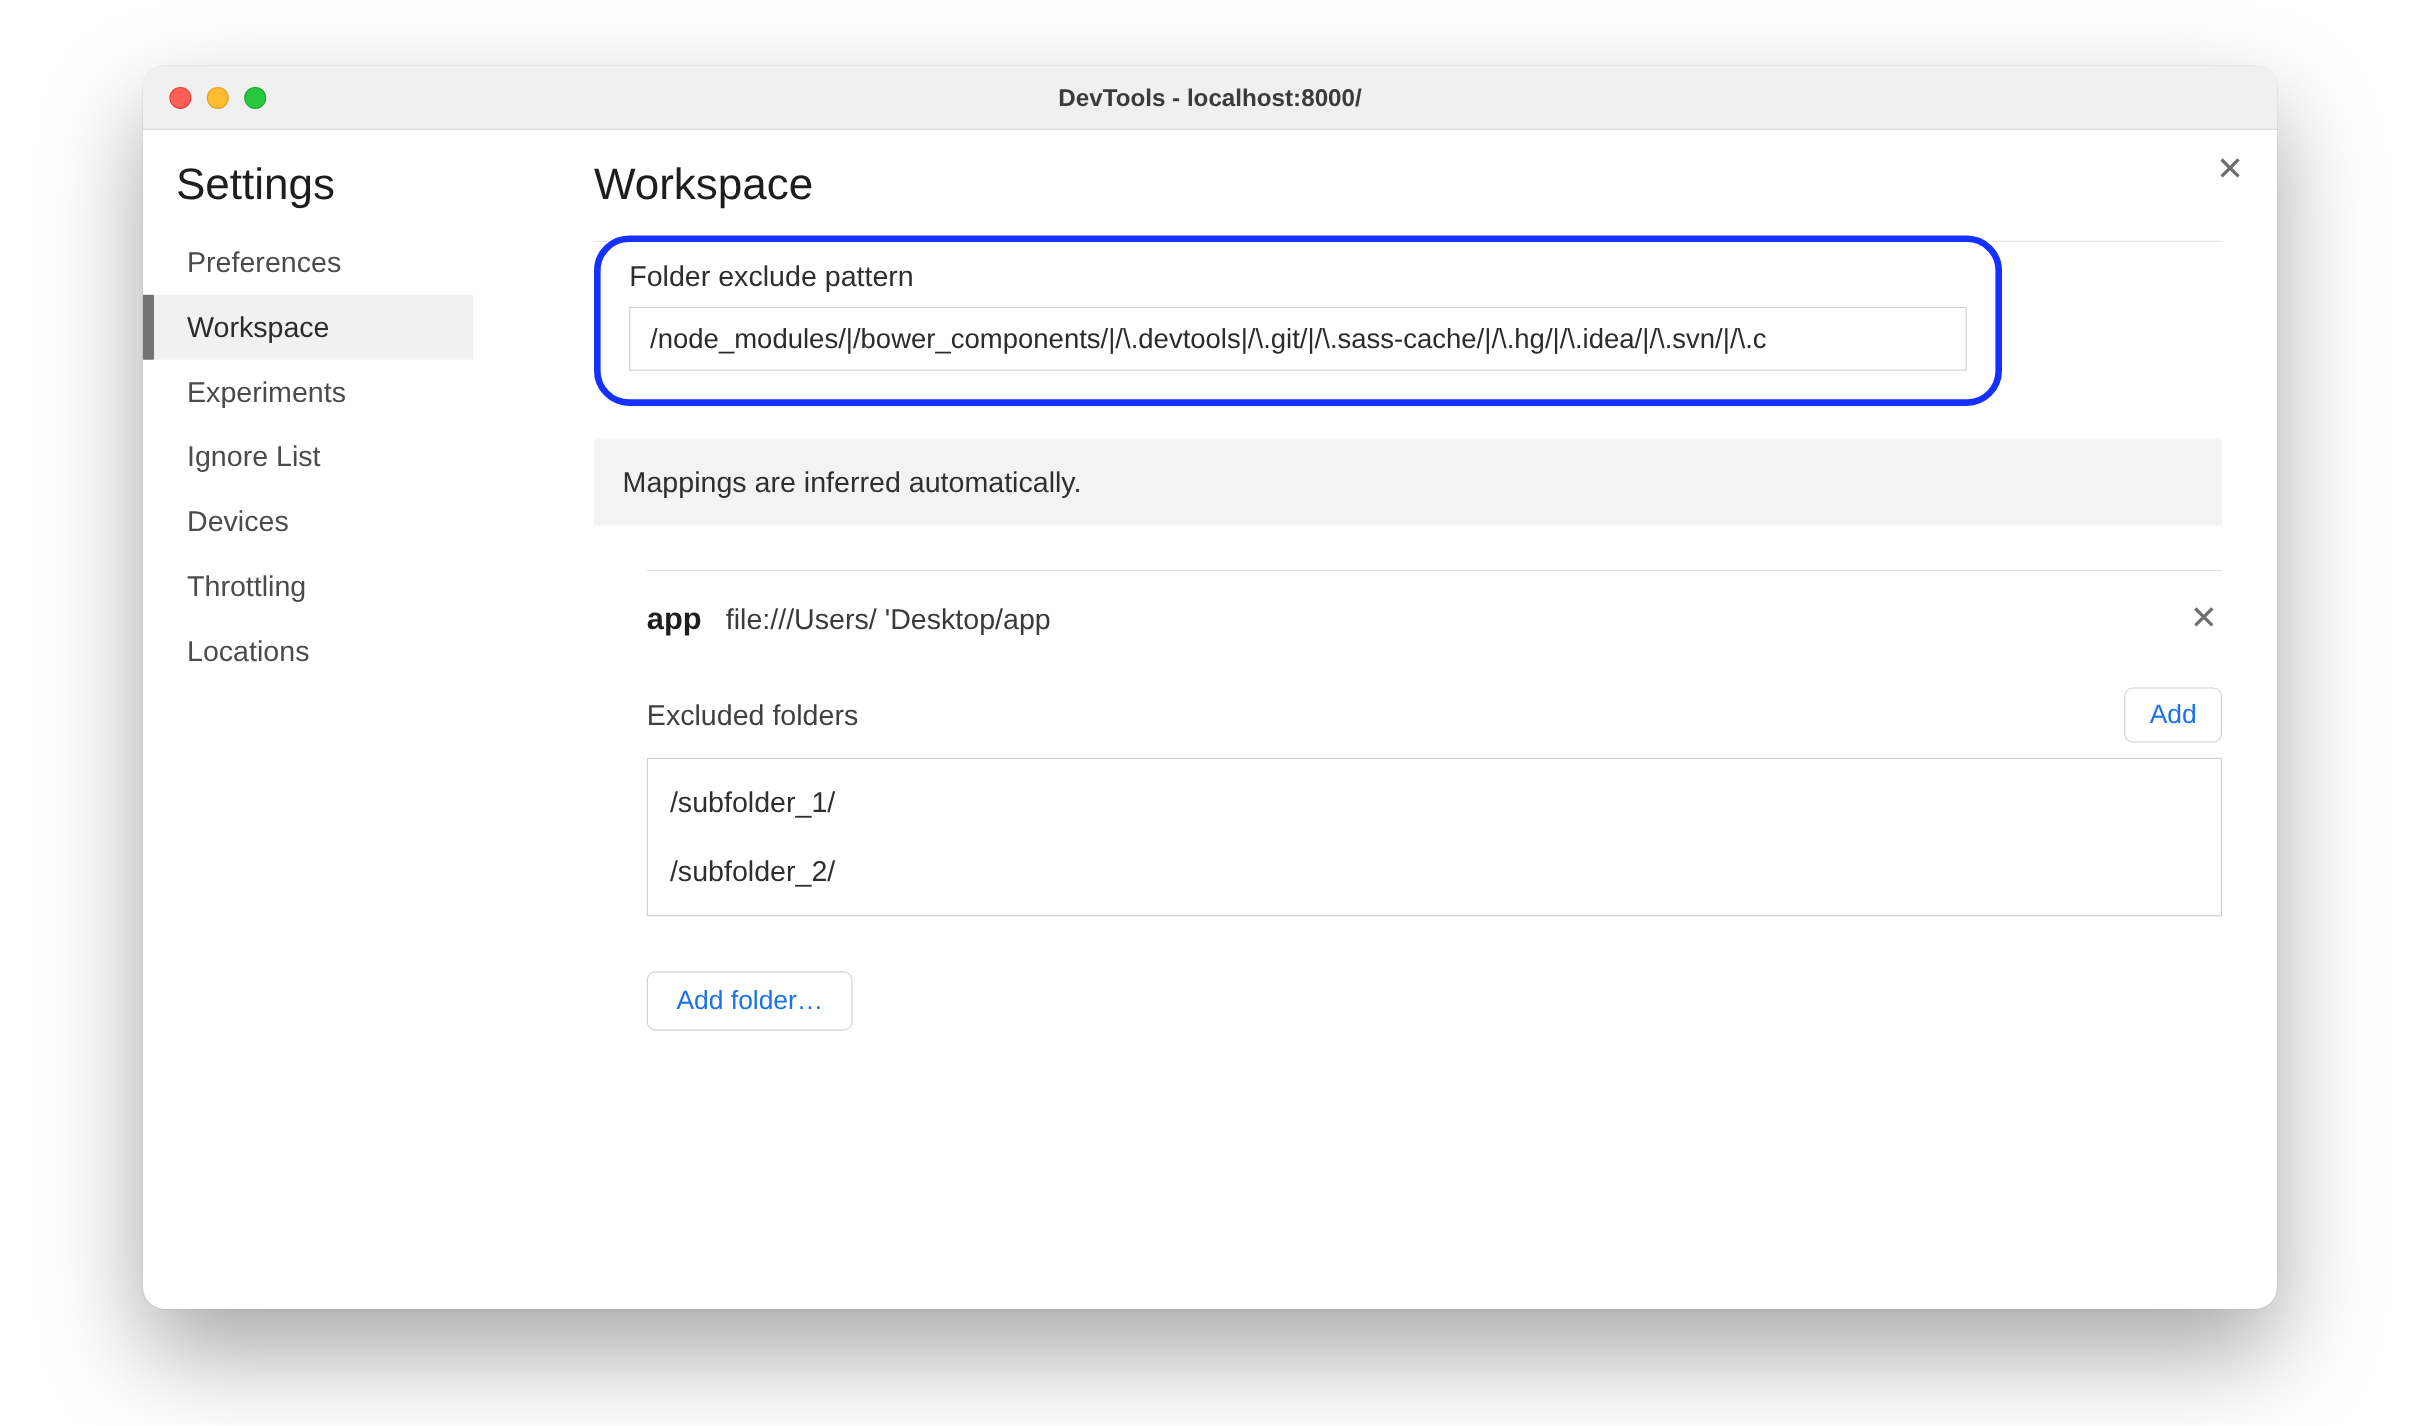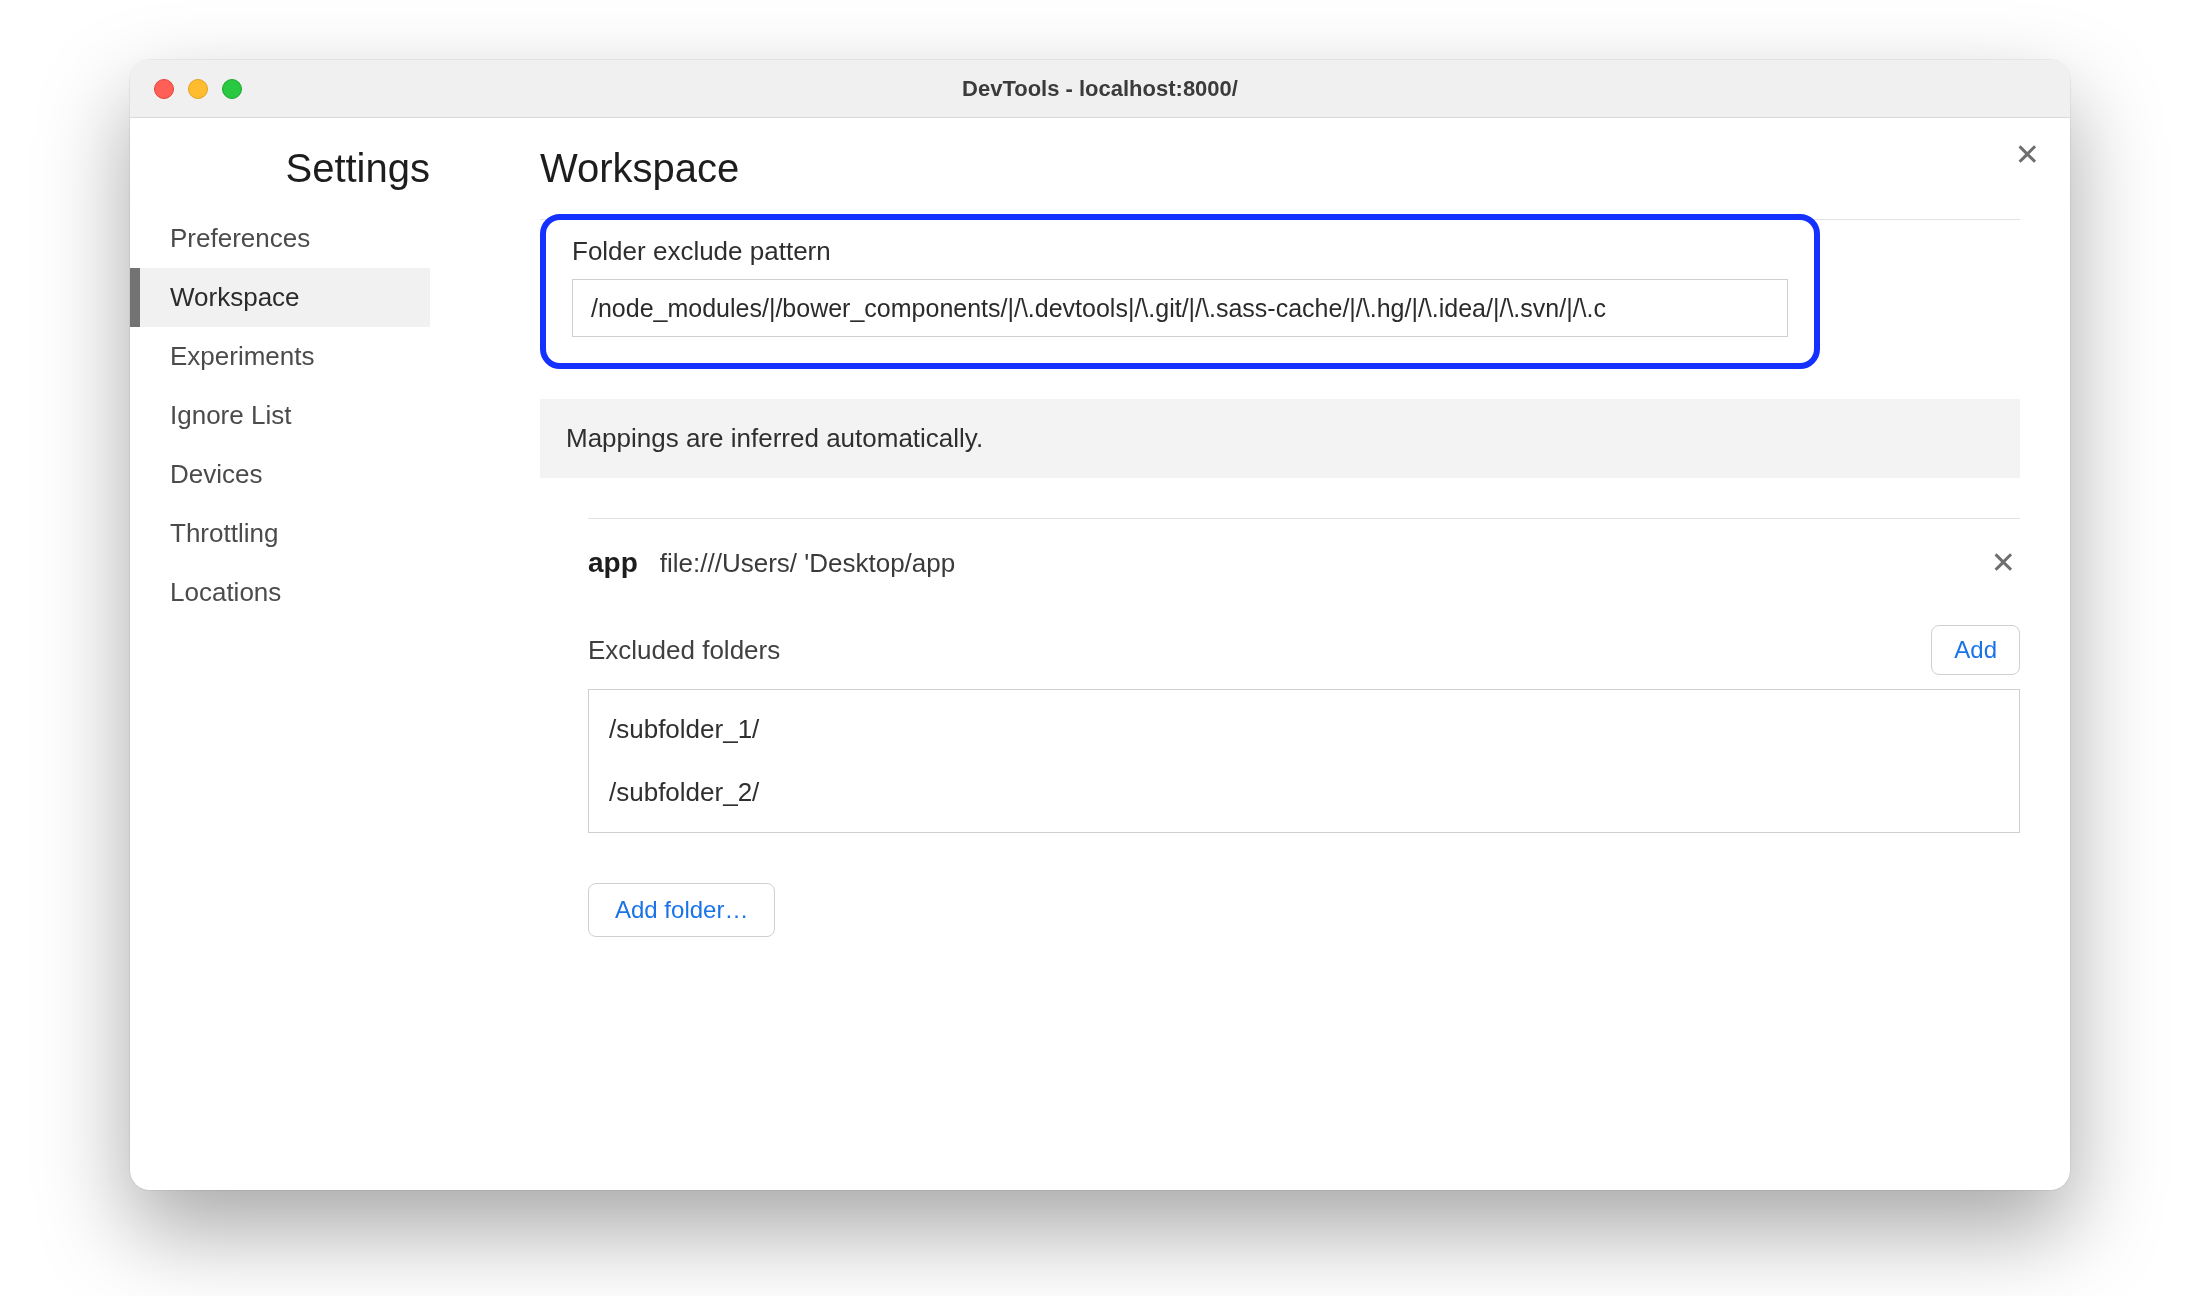--- a/index.html
+++ b/index.html
@@ -75,21 +75,20 @@
     .sidebar {
       width: 300px;
       padding-top: 28px;
       flex: none;
     }
     .sidebar-title {
       font-size: 40px;
       font-weight: 500;
       color: #1d1d1d;
       padding: 0 0 18px 30px;
-      text-align: right;
     }
     .side-item {
       font-size: 26px;
       color: #4b4b4b;
       padding: 14px 0 14px 30px;
       cursor: pointer;
       border-left: 10px solid transparent;
     }
     .side-item.selected {
       background: #f1f1f1;
@@ -106,21 +105,21 @@
       font-weight: 500;
       color: #1d1d1d;
       margin-bottom: 28px;
     }
     .divider {
       height: 1px;
       background: #e2e2e2;
     }
     .highlight-box {
       border: 6px solid #1531ff;
-      border-radius: 20px;
+      border-radius: 32px;
       padding: 16px 26px 26px 26px;
       width: 1280px;
       margin-top: -6px;
       background: #fff;
       position: relative;
     }
     .field-label {
       font-size: 26px;
       color: #2e2e2e;
       margin-bottom: 12px;

